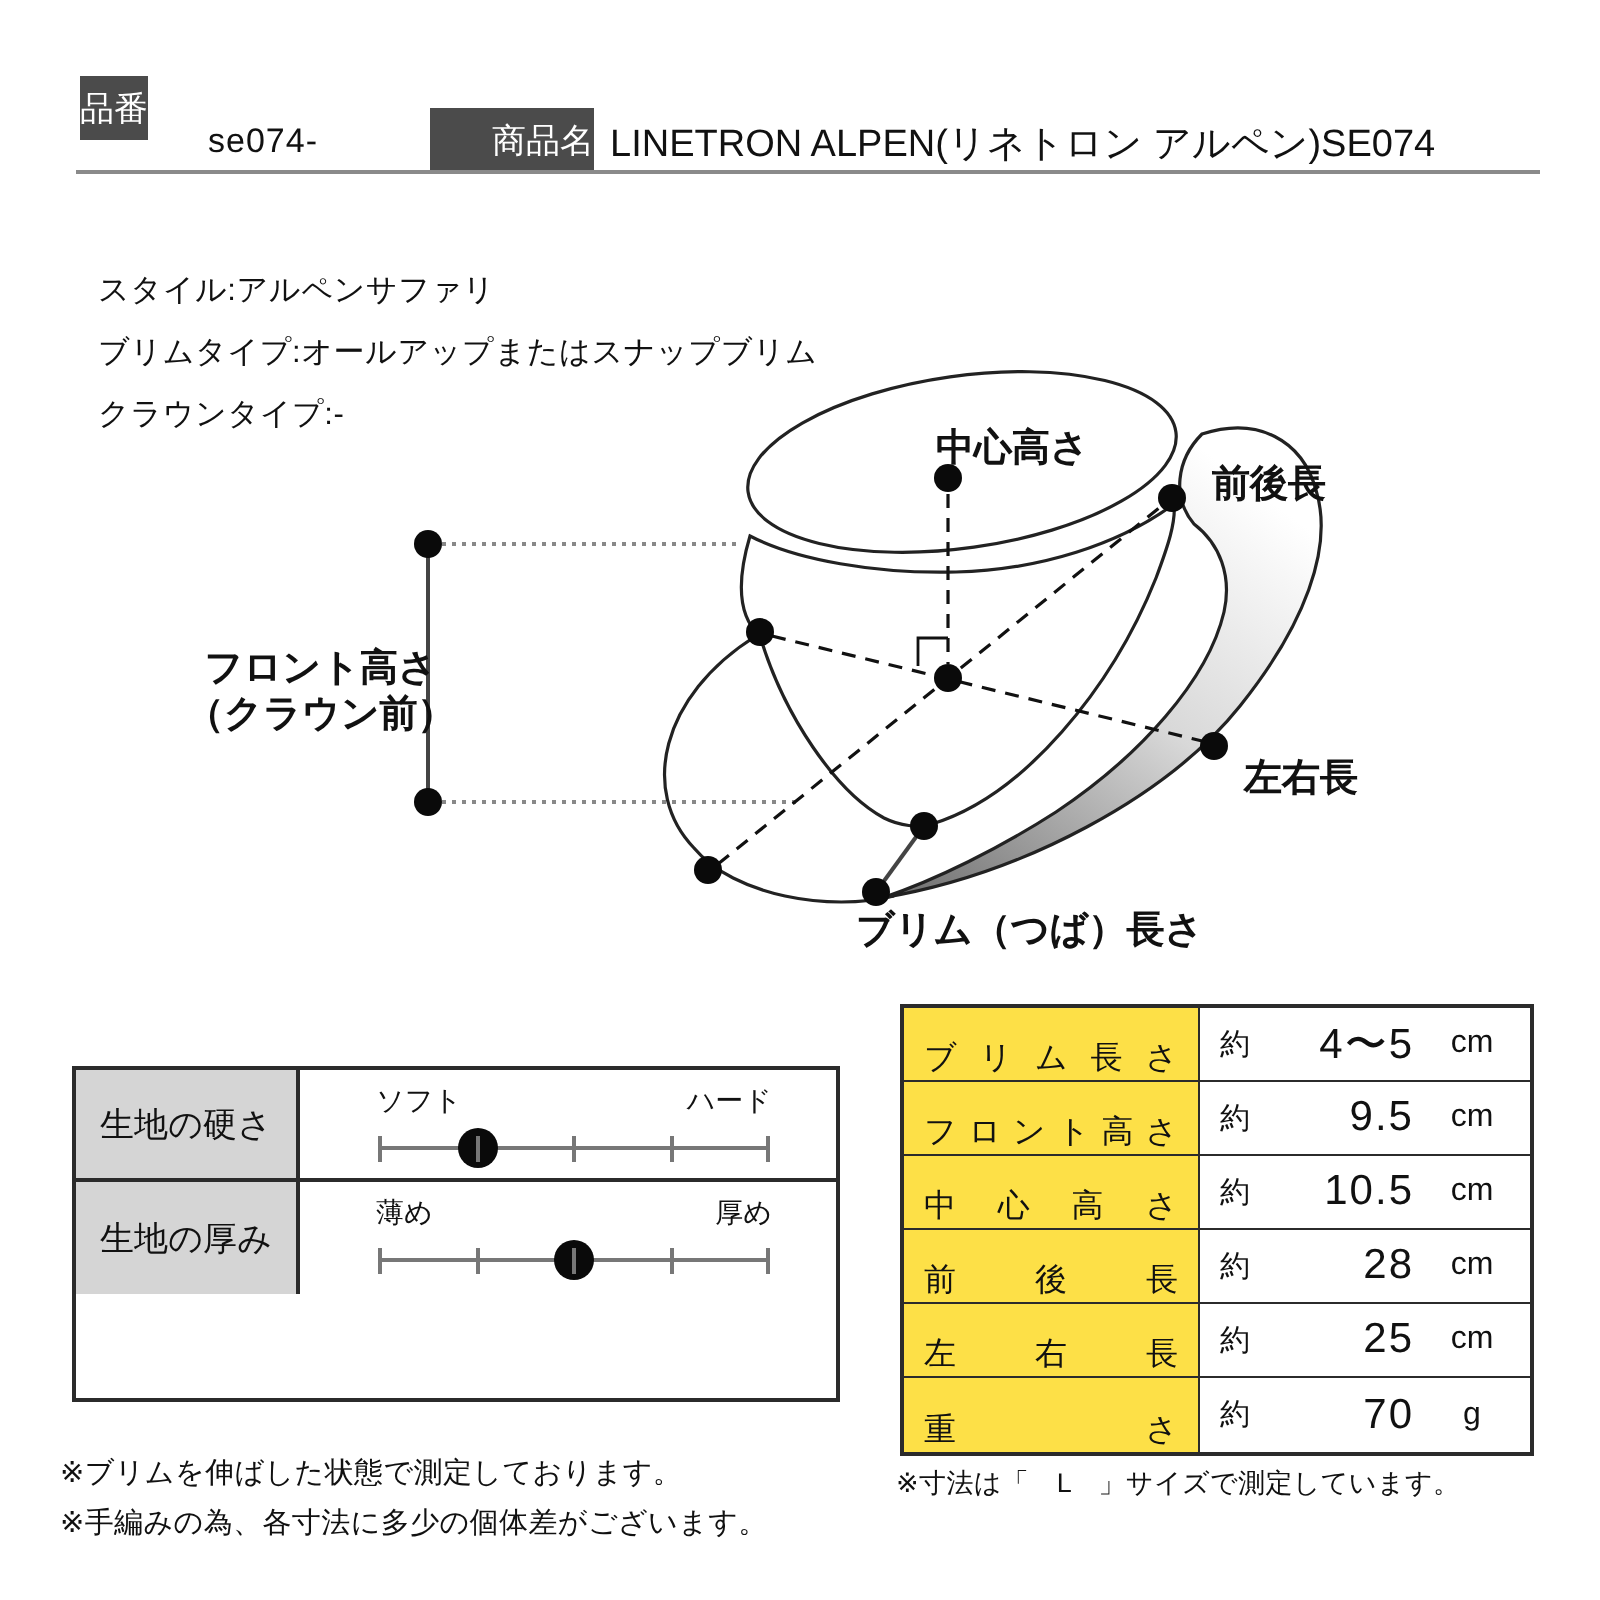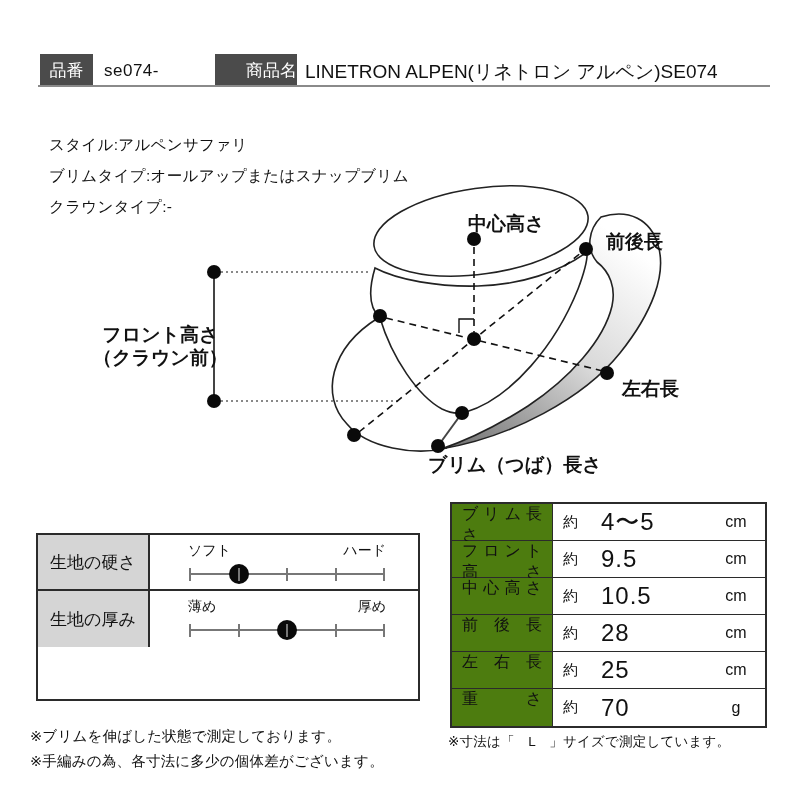--- a/index.html
+++ b/index.html
@@ -1,21 +1,21 @@
 <!DOCTYPE html>
 <html><head>
 <meta charset="utf-8">
 <style>
   html,body{margin:0;padding:0;background:#fff;}
   .page{position:relative;width:800px;height:800px;background:#fff;overflow:hidden;
         font-family:"Liberation Sans","DejaVu Sans",sans-serif;color:#111;}
   
   .tag{position:absolute;background:#4b4b4b;color:#fff;font-size:17px;
        display:flex;align-items:center;justify-content:center;height:32px;}
-  .tag-hinban{left:40px;top:54px;width:53px;}
+  .tag-hinban{left:40px;top:38px;width:34px;}
   .tag-shohin{left:215px;top:54px;width:82px;justify-content:flex-end;}
   .hinban-val{position:absolute;left:104px;top:61px;font-size:17px;letter-spacing:.5px;}
   .product-name{position:absolute;left:305px;top:59px;font-size:19px;}
   .header-rule{position:absolute;left:38px;top:85px;width:732px;height:2px;background:#8a8a8a;}
   
   .spec-line{position:absolute;left:49px;font-size:15.5px;letter-spacing:.3px;margin-top:28px;}
   .spec-1{top:107px}.spec-2{top:138px}.spec-3{top:169px}
   
   .diagram-svg{position:absolute;left:0;top:0;width:800px;height:500px;}
   .dlabel{position:absolute;font-size:19px;font-weight:bold;white-space:nowrap;}
@@ -38,26 +38,26 @@
   .slab-l{left:38px;} .slab-r{right:32px;}
   .track{position:absolute;left:40px;right:34px;top:38px;height:2px;background:#777;}
   .tick{position:absolute;top:-5.5px;width:2px;height:13px;background:#777;transform:translateX(-50%);}
   .sdot{position:absolute;top:1px;width:20px;height:20px;background:#0a0a0a;border-radius:50%;
         transform:translate(-50%,-50%);}
   
   .size-table{position:absolute;left:450px;top:502px;width:317px;
               border:2px solid #2b2b2b;box-sizing:border-box;}
   .size-row{display:flex;height:37px;border-bottom:1px solid #2b2b2b;box-sizing:border-box;}
   .size-row:last-child{border-bottom:none;}
-  .size-label{width:101px;background:#4d7c0f;border-right:1px solid #2b2b2b;box-sizing:border-box;
-              display:flex;align-items:flex-start;font-size:16px;}
+  .size-label{width:148px;background:#fde047;border-right:1px solid #2b2b2b;box-sizing:border-box;
+              display:flex;align-items:flex-end;font-size:16px;}
   .size-label span{display:block;width:100%;padding:0 10px;text-align:justify;text-align-last:justify;}
   .size-vals{flex:1;display:flex;align-items:center;}
   .approx{width:38px;padding-left:10px;font-size:15px;}
-  .val{flex:1;text-align:left;font-size:24px;letter-spacing:1px;}
+  .val{flex:1;text-align:right;font-size:21px;letter-spacing:1px;}
   .unit{width:58px;text-align:center;font-size:16px;}
   
   .note{position:absolute;font-size:14.5px;letter-spacing:.2px;}
   .note-1{left:30px;top:727px;}
   .note-2{left:30px;top:752px;}
   .note-3{left:448px;top:733px;font-size:13.5px;}
 </style>
 </head>
 <body>
 

